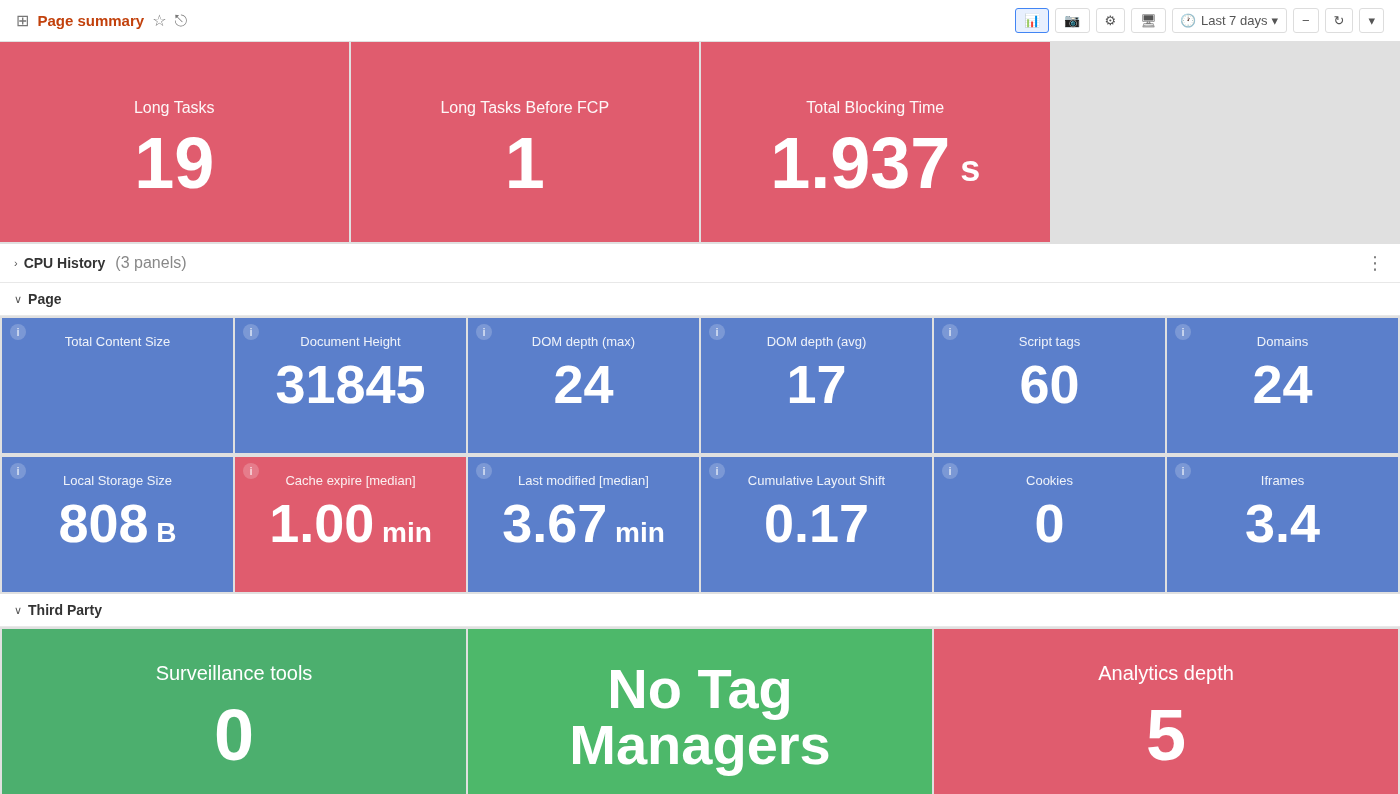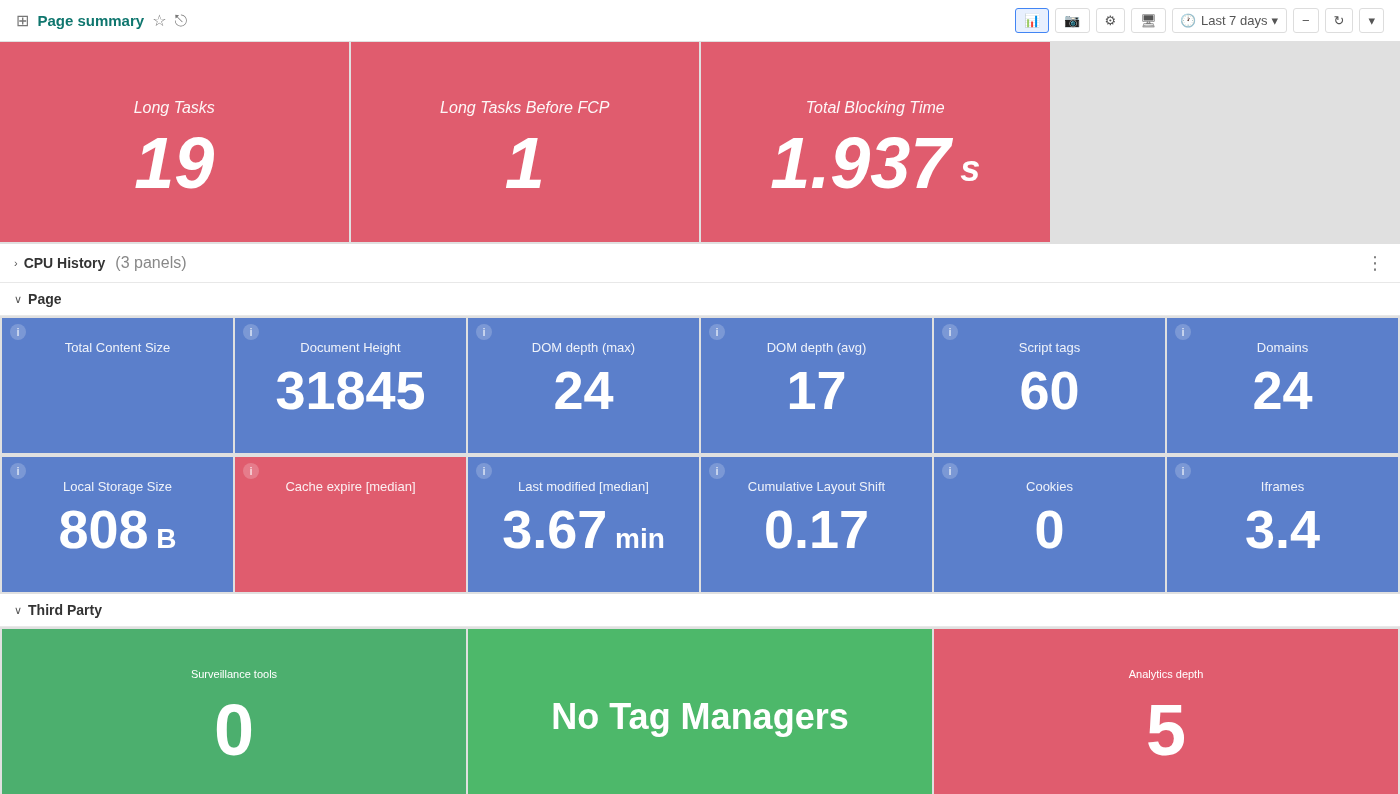--- a/index.html
+++ b/index.html
@@ -5,40 +5,39 @@
     * { box-sizing: border-box; margin: 0; padding: 0; }
     body { font-family: 'Segoe UI', Arial, sans-serif; background: #f0f2f5; color: #fff; font-size: 14px; }
 
     
     .topbar {
       display: flex; align-items: center; justify-content: space-between;
       background: #fff; padding: 8px 16px; border-bottom: 1px solid #e0e0e0;
       height: 42px;
     }
     .topbar-left { display: flex; align-items: center; gap: 8px; }
-    .topbar-title { font-size: 15px; font-weight: 600; color: #0f766e; }
+    .topbar-title { font-size: 15px; font-weight: 600; color: #c2410c; }
     .topbar-icon { color: #777; font-size: 16px; cursor: pointer; }
     .topbar-right { display: flex; align-items: center; gap: 6px; }
     .tb-btn {
       border: 1px solid #ddd; background: #fff; border-radius: 3px;
       padding: 4px 8px; cursor: pointer; color: #555; font-size: 13px;
       display: flex; align-items: center; gap: 4px;
     }
     .tb-btn.active { background: #e8f0fe; border-color: #4285f4; color: #4285f4; }
 
     
     .hero-row {
       display: grid; grid-template-columns: repeat(4, 1fr);
       gap: 2px; background: #e0e0e0; border-bottom: 2px solid #e0e0e0;
     }
     .hero-card {
       background: #e05c6e; padding: 34px 20px 20px; text-align: center;
       display: flex; flex-direction: column; align-items: center; justify-content: center;
       min-height: 200px;
-      font-style: italic;
     }
     .hero-card-title { font-size: 16px; font-weight: 500; opacity: 0.95; margin-bottom: 10px; }
     .hero-card-value { font-size: 72px; font-weight: 700; line-height: 1; }
     .hero-card-value .unit { font-size: 36px; font-weight: 700; vertical-align: middle; }
 
     
     .section-header {
       display: flex; align-items: center; justify-content: space-between;
       padding: 8px 14px; background: #fff; border-bottom: 1px solid #e8e8e8;
       color: #333; font-size: 13px; cursor: pointer;
@@ -58,40 +57,40 @@
       background: #5b7fcb; padding: 16px 14px 18px; text-align: center;
       display: flex; flex-direction: column; align-items: center; justify-content: flex-start;
       position: relative; min-height: 135px;
     }
     .panel.red-bg { background: #e05c6e; }
     .panel-info {
       position: absolute; top: 6px; left: 8px; font-size: 11px; color: rgba(255,255,255,0.7);
       background: rgba(255,255,255,0.2); border-radius: 50%; width: 16px; height: 16px;
       display: flex; align-items: center; justify-content: center; font-weight: bold;
     }
-    .panel-title { font-size: 13px; font-weight: 400; margin-top: 6px; margin-bottom: 8px; opacity: 0.9; }
+    .panel-title { font-size: 13px; font-weight: 400; margin-bottom: 8px; opacity: 0.9; }
     .panel-value { font-size: 54px; font-weight: 700; line-height: 1; }
     .panel-value .unit { font-size: 28px; font-weight: 700; }
 
     
     .third-party-grid {
       display: grid; grid-template-columns: 1fr 1fr 1fr;
       gap: 2px; background: #e0e0e0; padding: 2px;
     }
     .tp-card {
       padding: 24px 20px; text-align: center;
       display: flex; flex-direction: column; align-items: center; justify-content: center;
       min-height: 175px;
     }
     .tp-card.green { background: #4caf6e; }
     .tp-card.green2 { background: #4db86a; }
     .tp-card.red { background: #e05c6e; }
-    .tp-card-title { font-size: 11px; font-weight: 500; margin-bottom: 14px; }
+    .tp-card-title { font-size: 20px; font-weight: 500; margin-bottom: 14px; }
     .tp-card-value { font-size: 72px; font-weight: 700; line-height: 1; }
-    .tp-card-value.large-text { font-size: 36px; font-weight: 700; }
+    .tp-card-value.large-text { font-size: 56px; font-weight: 700; }
 
     
     .main { width: 100%; max-width: 1400px; margin: 0 auto; }
   </style>
 </head>
 <body>
 
 <div class="main">
 
   <div class="topbar">
@@ -196,20 +195,21 @@
 
   <div class="panels-grid" id="panels-row2">
       <div class="panel">
       <div class="panel-info">i</div>
       <div class="panel-title">Local Storage Size</div>
       <div class="panel-value">808<span class="unit"> B</span></div>
     </div>
       <div class="panel red-bg">
       <div class="panel-info">i</div>
       <div class="panel-title">Cache expire [median]</div>
+      <div class="panel-value">1.00<span class="unit"> min</span></div>
     </div>
       <div class="panel">
       <div class="panel-info">i</div>
       <div class="panel-title">Last modified [median]</div>
       <div class="panel-value">3.67<span class="unit"> min</span></div>
     </div>
       <div class="panel">
       <div class="panel-info">i</div>
       <div class="panel-title">Cumulative Layout Shift</div>
       <div class="panel-value">0.17</div>

